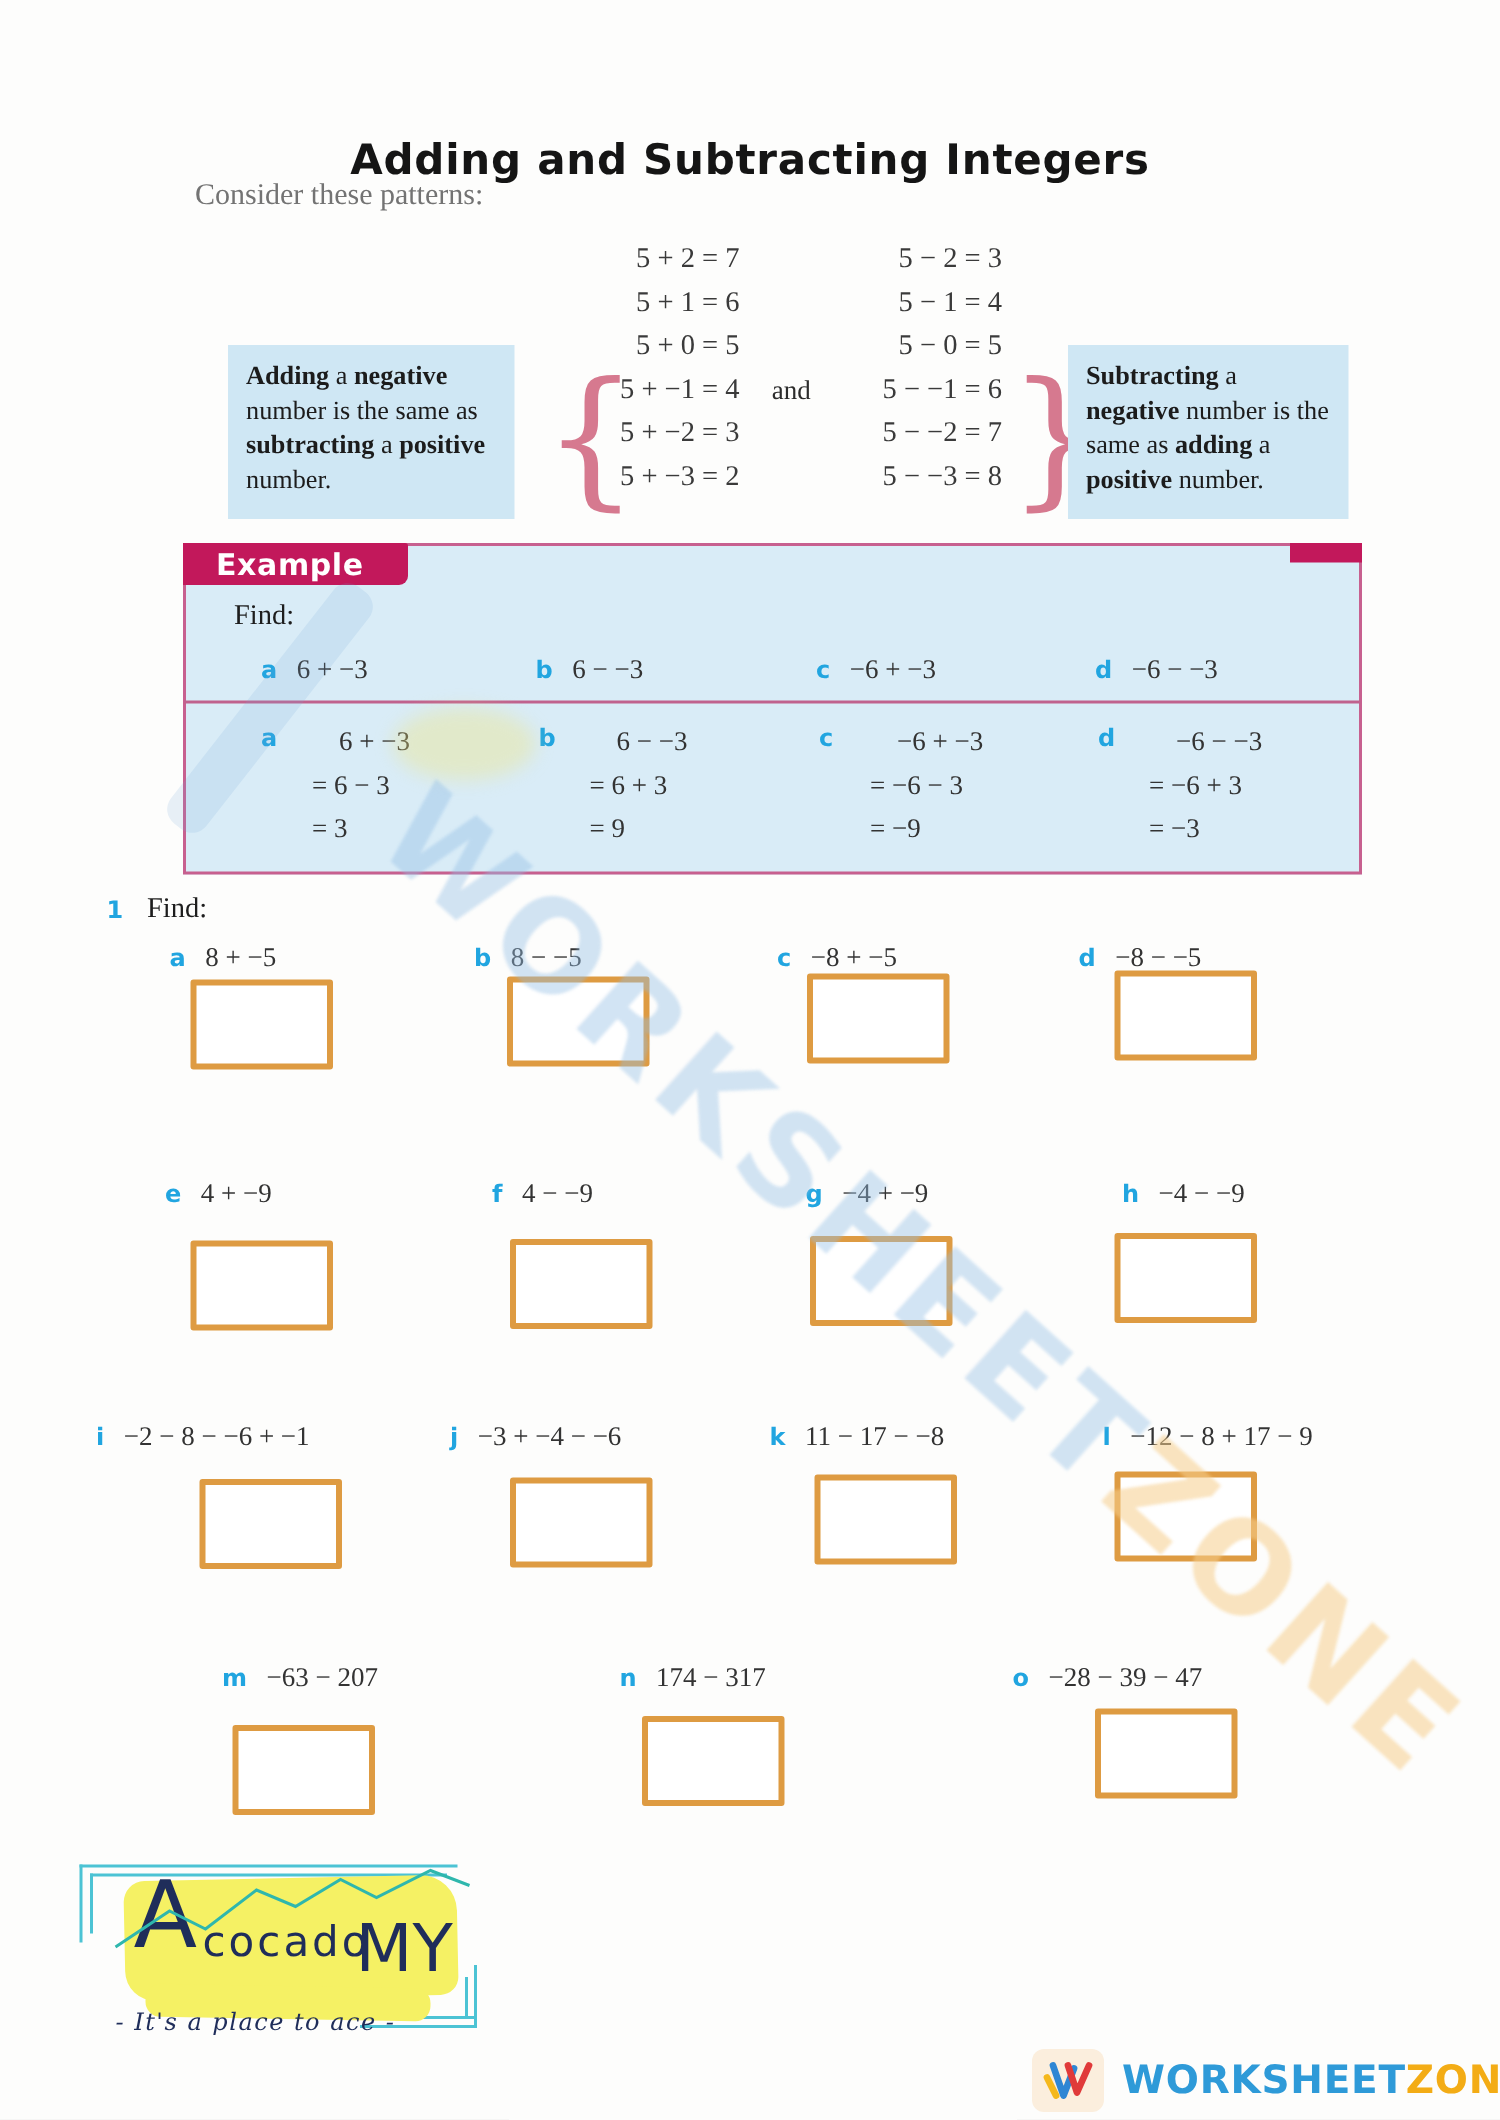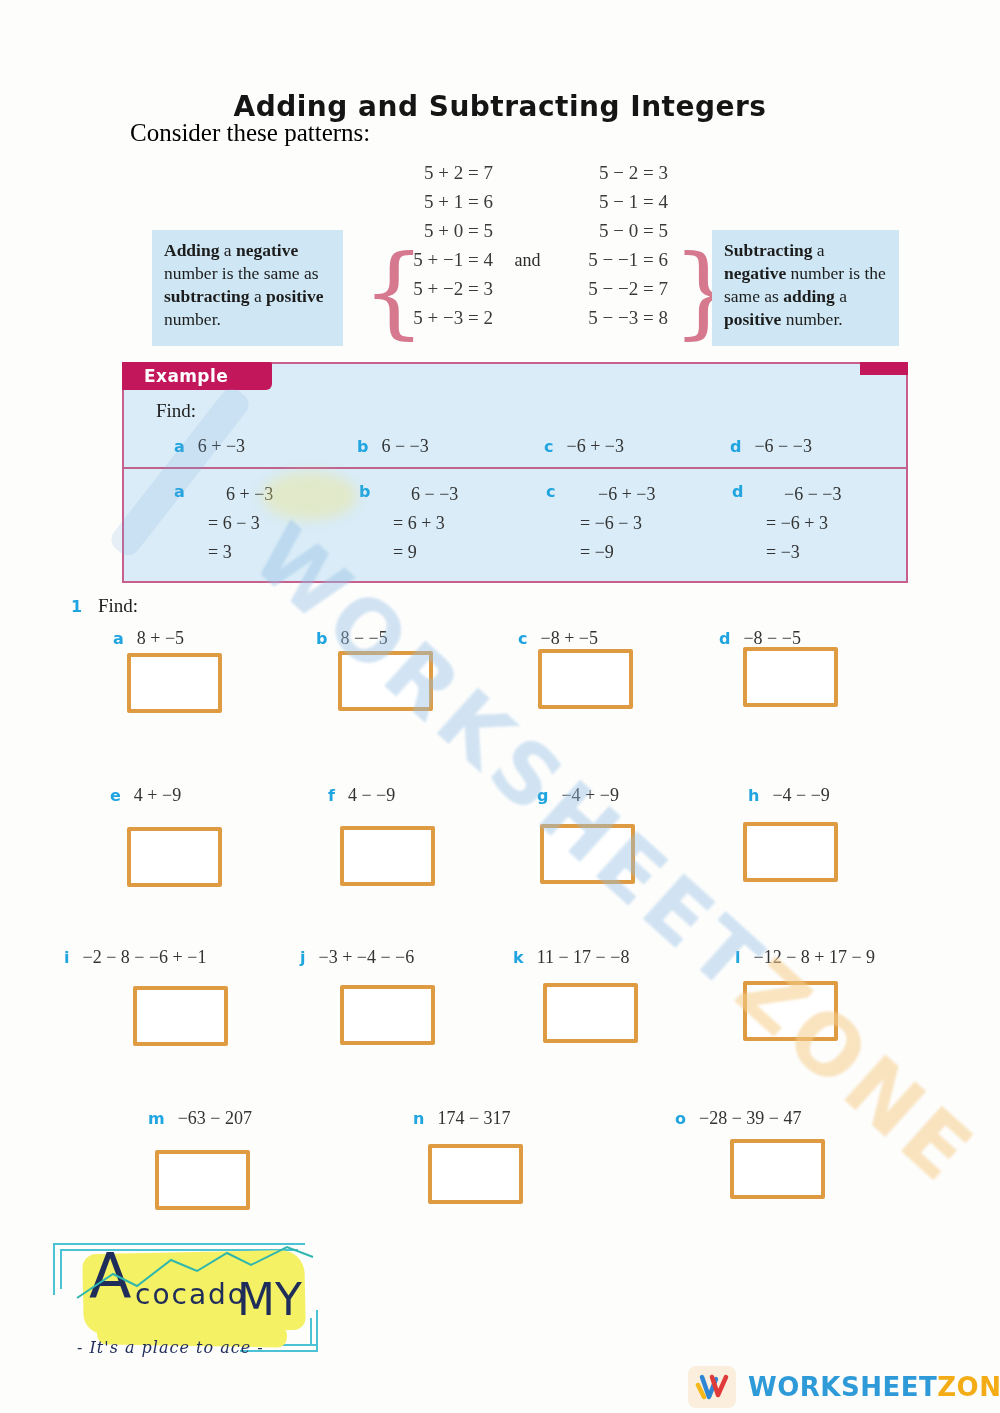--- a/index.html
+++ b/index.html
@@ -7,21 +7,21 @@
   .page {
     position:relative; width:1000px; height:1413px; margin:0 auto;
     background:#fdfdfc; overflow:hidden;
   }
   
   .title {
     position:absolute; left:0; right:0; top:62px; text-align:center;
     font-family:"DejaVu Sans", sans-serif; font-weight:bold; font-size:28px;
     color:#151515; letter-spacing:0.5px;margin-top:28px;
   }
-  .intro { position:absolute; left:130px; top:119px; font-size:25px; color:#000000; }
+  .intro { position:absolute; left:130px; top:119px; font-size:20px; color:#737373; }
   
   .eq-col { position:absolute; text-align:right; font-size:19px; color:#3a3a3a; line-height:29px; }
   .eq-col.add { left:368px; top:158px; width:125px; }
   .eq-col.sub { left:545px; top:158px; width:123px; }
   .eq-and { position:absolute; left:505px; top:250px; width:45px; text-align:center; font-size:18px; color:#2c2c2c; }
   .brace { position:absolute; font-family:"DejaVu Serif", serif; font-size:100px; line-height:100px; color:#d6798f; font-weight:normal; }
   .brace.open { left:362px; top:242px; }
   .brace.close { left:672px; top:242px; }
   
   .callout {
@@ -33,21 +33,21 @@
   .callout .b { font-weight:bold; }
   
   .example-box {
     position:absolute; left:122px; top:362px; width:786px; height:221px;
     background:#d9ecf7; border:2px solid #c7608f;
   }
   .example-tab {
     position:absolute; left:-2px; top:-2px; width:150px; height:28px;
     background:#c2185b; border-radius:0 2px 6px 0;
     color:#ffffff; font-family:"DejaVu Sans", sans-serif; font-weight:bold;
-    font-size:17px; line-height:28px; padding-left:22px; letter-spacing:0.4px;
+    font-size:20px; line-height:28px; padding-left:22px; letter-spacing:0.4px;
   }
   .example-corner { position:absolute; right:-2px; top:-2px; width:48px; height:13px; background:#c2185b; }
   .example-find { position:absolute; left:32px; top:36px; font-size:19px; color:#1d1d1d; }
   .ex-q { position:absolute; top:72px; font-size:18px; color:#333; }
   .ex-sol { position:absolute; top:116px; font-size:18px; color:#333; }
   .ex-sol .lines { line-height:29px; }
   .ex-sol .l1 { padding-left:18px; }
   .ex-divider { position:absolute; left:-1px; right:-1px; top:103px; border-top:2px solid #c0628e; }
   .letter {
     font-family:"DejaVu Sans", sans-serif; font-weight:bold; font-size:16px; color:#21a5e0;

